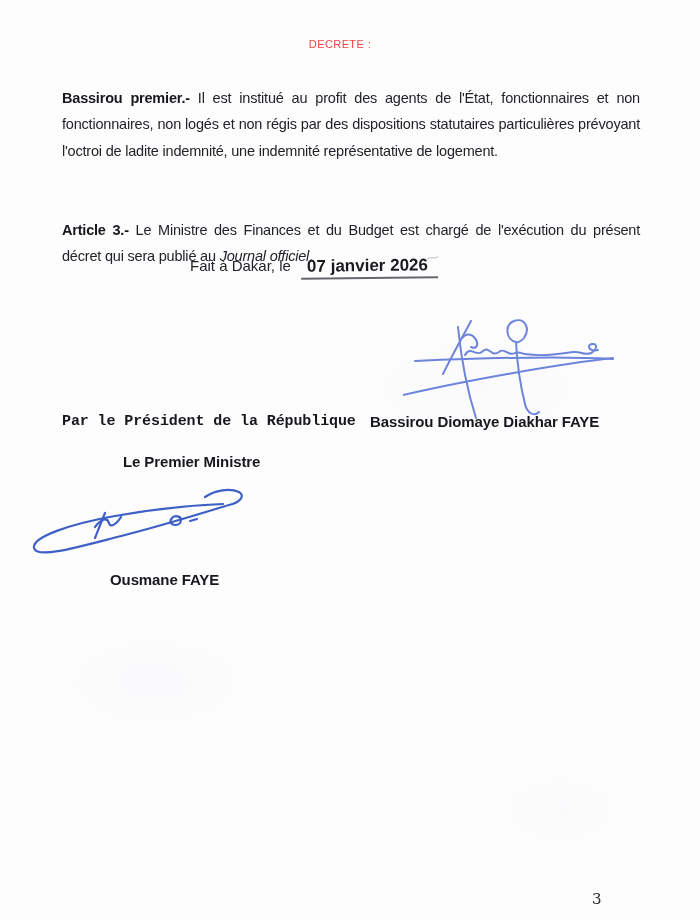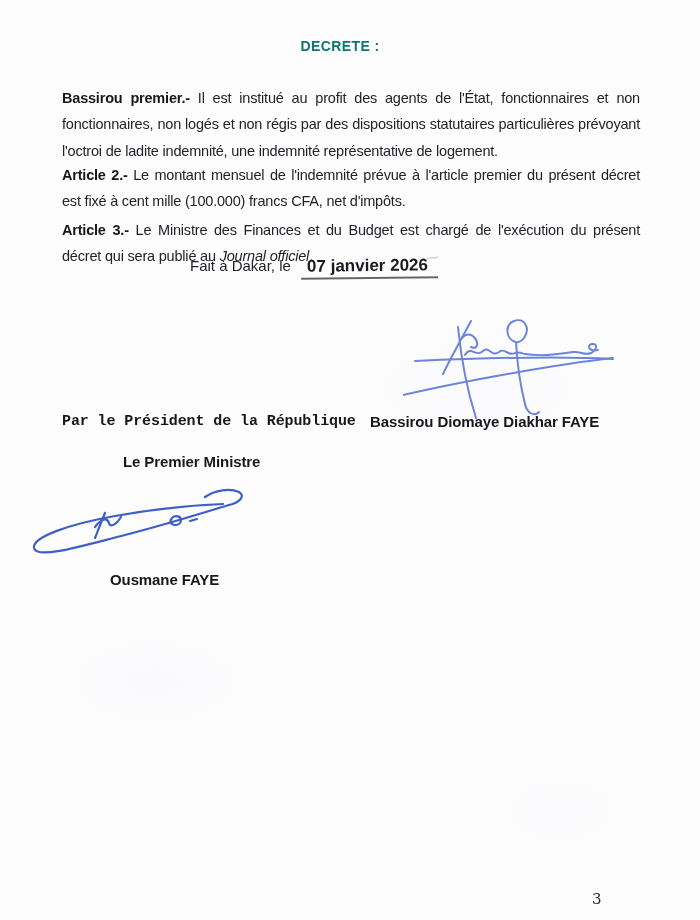--- a/index.html
+++ b/index.html
@@ -11,22 +11,22 @@
       radial-gradient(ellipse 220px 100px at 68% 42%, rgba(120,130,155,0.025), transparent 70%),
       radial-gradient(ellipse 120px 70px at 80% 88%, rgba(120,130,155,0.022), transparent 70%);
     font-family: "Liberation Sans", "DejaVu Sans", sans-serif;
     color: #212227;
     position: relative;
   }
   .page { position: absolute; inset: 0; }
 
   .decree-heading {
     position: absolute; top: 38px; left: 52px; width: 576px;
-    text-align: center; font-weight: bold; font-size: 14px;
-    letter-spacing: 0.4px; color: #0f766e;
+    text-align: center; font-weight: normal; font-size: 11px;
+    letter-spacing: 0.4px; color: #ef4444;
   }
 
   .para {
     position: absolute; left: 62px; width: 578px;
     font-size: 14.5px; line-height: 26.5px; letter-spacing: -0.2px;
     text-align: justify; color: #222329;
   }
   .para-1 { top: 70px; }
   .para-2 { top: 147px; }
   .para-3 { top: 202px; }
@@ -71,22 +71,20 @@
 </head>
 <body>
 
 <div class="page">
 
   <div class="decree-heading">DECRETE :</div>
 
   <p class="para para-1"><span class="art-label">Bassirou premier.-</span>
     <span>Il est institué au profit des agents de l'État, fonctionnaires et non fonctionnaires, non logés et non régis par des dispositions statutaires particulières prévoyant l'octroi de ladite indemnité, une indemnité représentative de logement.</span></p>
 
-  <p class="para para-2"><span class="art-label">Article 2.-</span>
-    <span>Le montant mensuel de l'indemnité prévue à l'article premier du présent décret est fixé à cent mille (100.000) francs CFA, net d'impôts.</span></p>
 
   <p class="para para-3"><span class="art-label">Article 3.-</span>
     <span>Le Ministre des Finances et du Budget est chargé de l'exécution du présent décret qui sera publié au </span><span class="italic">Journal officiel</span><span>.</span></p>
 
   <div class="dateline"><span>Fait à Dakar, le</span><span class="date-value">07 janvier 2026</span></div>
 
   <span class="scan-smudge">⁓</span>
 
   <svg class="sig-svg sig-faye" width="250" height="122" viewBox="0 0 250 122">
     <g fill="none" stroke="#6c84db" stroke-width="2" stroke-linecap="round" stroke-linejoin="round">

